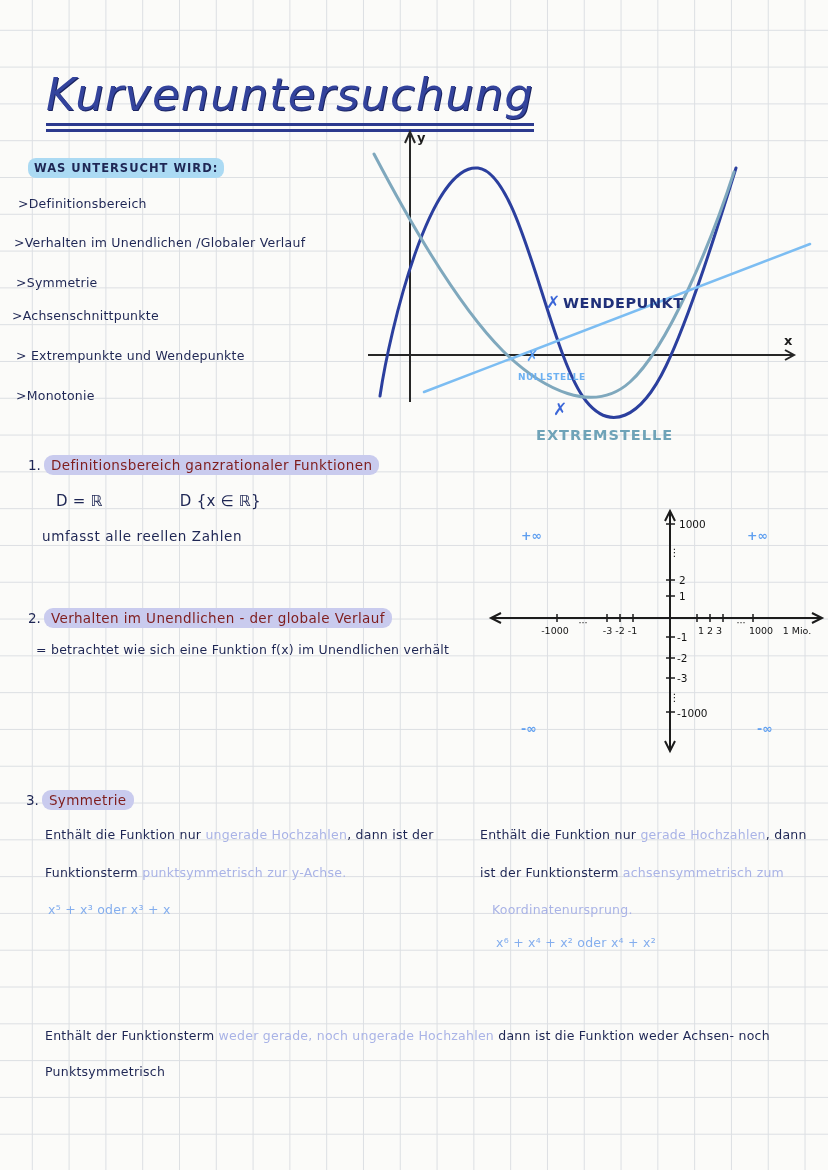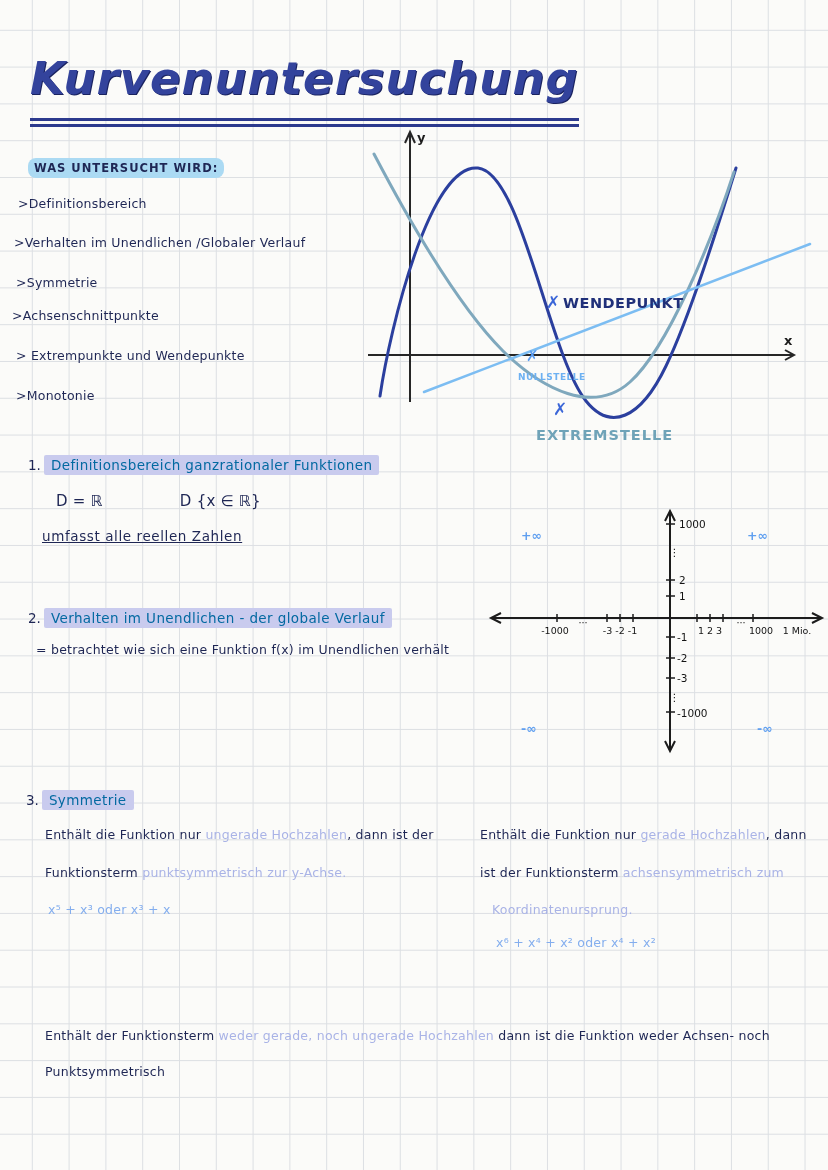--- a/index.html
+++ b/index.html
@@ -9,34 +9,34 @@
     background-image:
       linear-gradient(#dcdfe3 1px, transparent 1px),
       linear-gradient(90deg, #dcdfe3 1px, transparent 1px);
     background-size:36.8px 36.8px;
     background-position:-5px -7px;
     font-family:"DejaVu Sans", sans-serif;
     overflow:hidden;
   }
   .abs{position:absolute;}
   .title{
-    font-size:45px;font-weight:bold;font-style:italic;
+    font-size:45px;font-weight:normal;font-style:italic;
     color:#33439c;letter-spacing:1px;
     text-shadow:1px 1px 0 #1a2360;
     border-bottom:9px double #2c3a8e;
-    padding-bottom:13px;display:inline-block;margin:0;
+    padding-bottom:2px;display:inline-block;margin:16px;
   }
   .hw{color:#1e2654;font-size:12.5px;letter-spacing:0.25px;line-height:1.3;}
   .hl-cyan{
     background:#abdaf3;color:#1e2654;font-weight:bold;
     font-size:11.5px;letter-spacing:1px;padding:3px 6px;border-radius:8px;
   }
   .hl-lav{background:#c9cbee;padding:2px 7px;border-radius:2px;}
   .sec-num{font-size:13.5px;color:#1e2654;margin-right:3px;}
-  .sec-head{font-size:13.5px;color:#0369a1;letter-spacing:0.4px;}
+  .sec-head{font-size:13.5px;color:#7f1d1d;letter-spacing:0.4px;border-radius:9px;}
   .lt{color:#a9b3e6;}
   .lb{color:#84aeee;}
   svg text{font-family:"DejaVu Sans", sans-serif;}
   .axlab{font-size:13px;font-weight:bold;fill:#1d1d1d;}
   .mark-blue{font-size:17px;font-weight:bold;fill:#3b66d8;}
   .mark-lblue{font-size:15px;font-weight:bold;fill:#5a9cf0;}
   .wende-lab{font-size:14.5px;font-weight:bold;fill:#203079;letter-spacing:0.5px;}
   .null-lab{font-size:9px;font-weight:bold;fill:#6db1f2;letter-spacing:0.5px;}
   .extrem-lab{font-size:14.5px;font-weight:bold;fill:#6fa3b8;letter-spacing:1px;}
   .nl-num{font-size:10.5px;fill:#141414;}
@@ -83,21 +83,21 @@
     <text class="extrem-lab" x="176" y="322">EXTREMSTELLE</text>
   </svg>
 
   <div class="abs" style="left:28px;top:455px;">
     <span class="sec-num">1.</span><span class="hl-lav sec-head">Definitionsbereich ganzrationaler Funktionen</span>
   </div>
   <div class="abs hw" style="left:56px;top:492px;font-size:15px;">
     <span>D = ℝ</span>
     <span style="margin-left:72px;">D {x ∈ ℝ}</span>
   </div>
-  <div class="abs hw" style="left:42px;top:528px;font-size:13.5px;letter-spacing:0.6px;text-decoration:underline;">umfasst alle reellen Zahlen</div>
+  <div class="abs hw" style="left:42px;top:528px;font-size:13.5px;letter-spacing:0.6px;">umfasst alle reellen Zahlen</div>
 
   <div class="abs" style="left:28px;top:608px;">
     <span class="sec-num">2.</span><span class="hl-lav sec-head">Verhalten im Unendlichen - der globale Verlauf</span>
   </div>
   <div class="abs hw" style="left:36px;top:642px;font-size:12.5px;">= betrachtet wie sich eine Funktion f(x) im Unendlichen verhält</div>
 
   <svg class="abs" style="left:485px;top:500px;" width="343" height="268" viewBox="0 0 343 268">
     <g stroke="#1c1c1c" stroke-width="2" fill="none">
       <line x1="185" y1="12" x2="185" y2="250"></line>
       <polyline points="180,21 185,11 190,21"></polyline>

